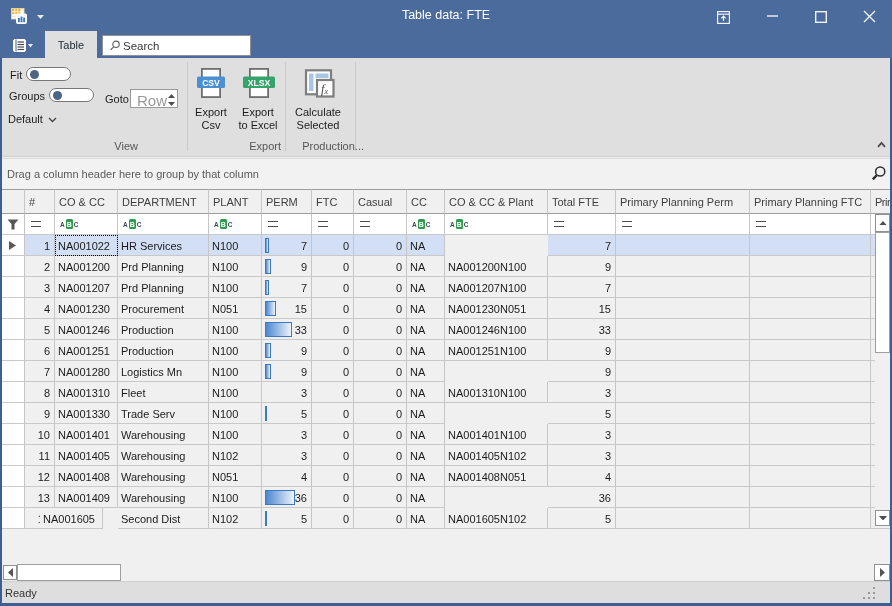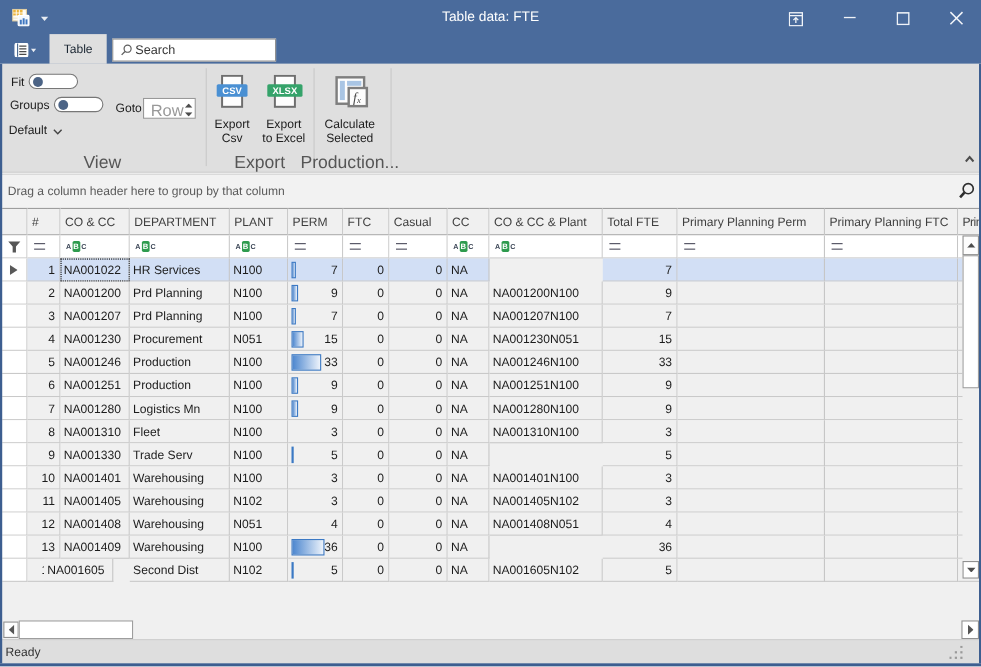--- a/index.html
+++ b/index.html
@@ -2,21 +2,21 @@
 <html><head><meta charset="utf-8">
 <style>
 * { margin:0; padding:0; box-sizing:border-box; }
 html,body { width:892px; height:606px; overflow:hidden; }
 body { font-family:"Liberation Sans",sans-serif; position:relative; background:#f0f0f0; }
 .abs { position:absolute; }
 #titlebar { position:absolute; left:0; top:0; width:892px; height:58px; background:#4a6b9c; }
 #title { position:absolute; left:0; top:8px; width:892px; text-align:center; color:#fff; font-size:12.5px; }
 #ribbon { position:absolute; left:0; top:58px; width:892px; height:99px; background:#dfdfdf; border-bottom:1px solid #d0d0d0; }
 .rsep { position:absolute; top:4px; height:89px; width:1px; background:#c9c9c9; }
-.glabel { position:absolute; top:82px; font-size:16px; color:#565656; text-align:center; }
+.glabel { position:absolute; top:82px; font-size:11px; color:#565656; text-align:right; }
 .tab { position:absolute; left:45px; top:31px; width:52px; height:27px; background:#dfdfdf; color:#1c2733; font-size:11px; text-align:center; line-height:28px; }
 #searchbox { position:absolute; left:102px; top:35px; width:149px; height:21px; background:#fff; border:1px solid #919191; color:#373737; font-size:11.5px; display:flex; align-items:center; }
 .toggle { position:absolute; width:45px; height:14px; background:#fff; border:1px solid #777; border-radius:8px; }
 .knob { position:absolute; left:3px; top:2px; width:9px; height:9px; border-radius:50%; background:#4c6486; }
 .rlabel { position:absolute; font-size:11px; color:#1d1d1d; }
 #spinner { position:absolute; left:130px; top:31px; width:48px; height:19px; background:#fff; border:1px solid #999; }
 .bigbtn { position:absolute; top:10px; width:60px; text-align:center; font-size:11px; color:#1d1d1d; }
 .bigbtn .t { line-height:13px; margin-top:5px; }
 #gpanel { position:absolute; left:0; top:158px; width:892px; height:31px; background:#f2f2f2; border-top:1px solid #d8d8d8; color:#5a5a5a; font-size:11px; }
 .hc { position:absolute; top:189px; height:25px; background:#f0f0f0; border-top:1px solid #9e9e9e; border-right:1px solid #c6c6c6; border-bottom:1px solid #9e9e9e; font-size:11px; color:#3f3f3f; padding:6px 0 0 4px; overflow:hidden; white-space:nowrap; }
@@ -340,21 +340,20 @@
 <div class="dr" style="top:361px">
     <div class="c ind" style="left:2px;width:23px"></div>
     <div class="c r" style="left:25px;width:30px">7</div>
     <div class="c" style="left:55px;width:63px">NA001280</div>
     <div class="c" style="left:118px;width:91px">Logistics Mn</div>
     <div class="c" style="left:209px;width:53px">N100</div>
     <div class="c r" style="left:262px;width:50px"><span class="bar" style="width:6px"></span>9</div>
     <div class="c r" style="left:312px;width:42px">0</div>
     <div class="c r" style="left:354px;width:53px">0</div>
     <div class="c" style="left:407px;width:38px">NA</div>
-    <div class="c" style="left:445px;width:103px">NA001280N100</div>
     <div class="c r" style="left:548px;width:68px">9</div>
     <div class="c" style="left:616px;width:134px"></div>
     <div class="c" style="left:750px;width:121px"></div>
     <div class="c" style="left:871px;width:41px"></div>
   </div>
 <div class="dr" style="top:382px">
     <div class="c ind" style="left:2px;width:23px"></div>
     <div class="c r" style="left:25px;width:30px">8</div>
     <div class="c" style="left:55px;width:63px">NA001310</div>
     <div class="c" style="left:118px;width:91px">Fleet</div>

